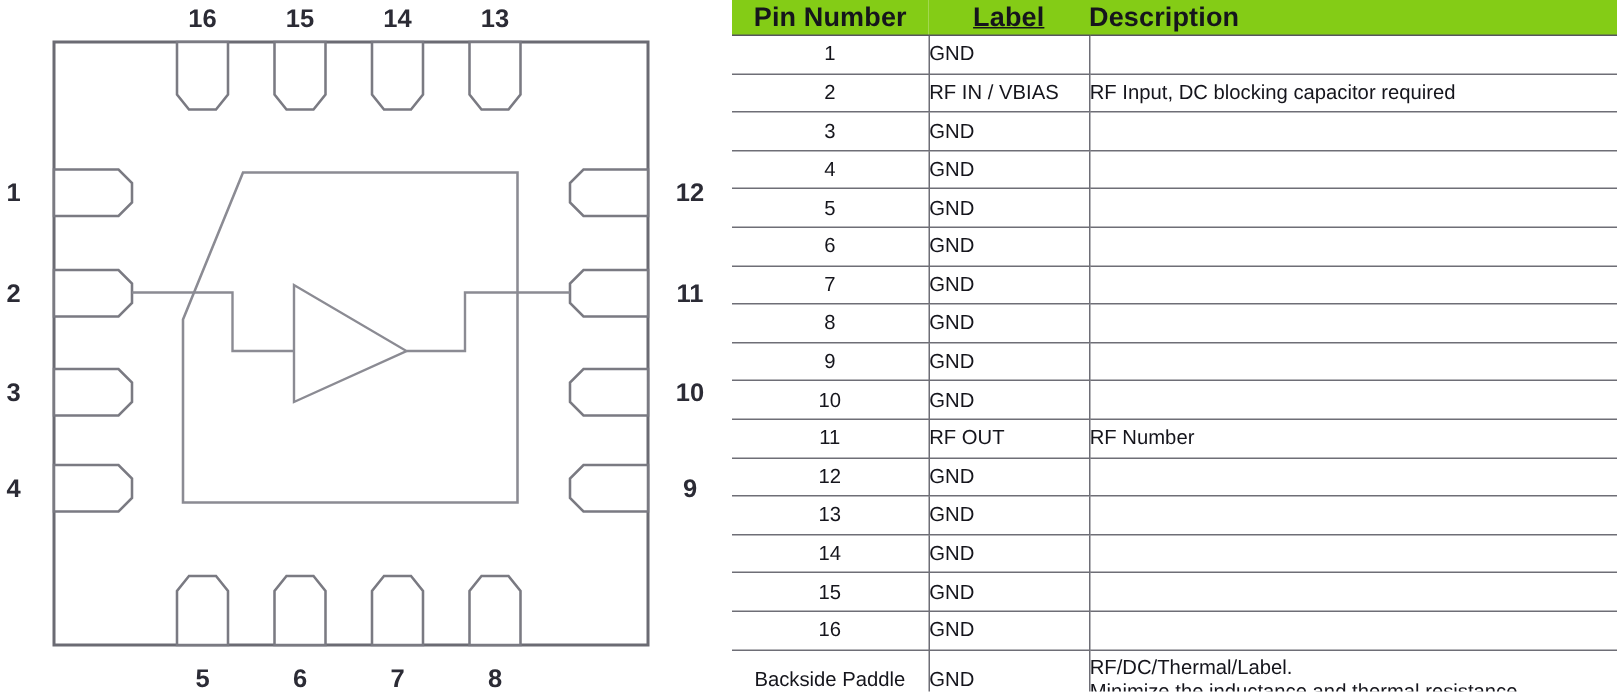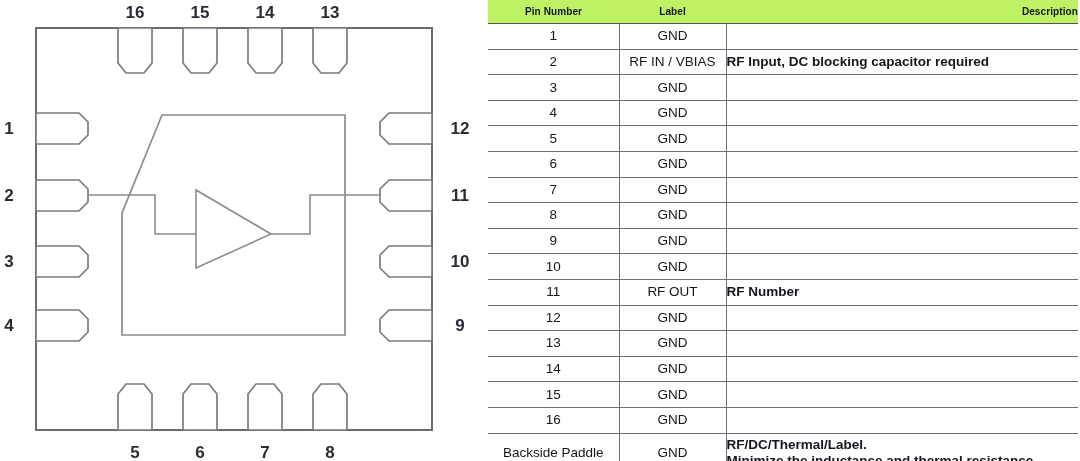--- a/index.html
+++ b/index.html
@@ -42,38 +42,38 @@
   table.pintable td{
     border-top:1.6px solid #6e6e76;
     border-bottom:1.6px solid #6e6e76;
     padding:0;
     height:24.6px;
     line-height:1.18;
     vertical-align:middle;
     background:#fff;
   }
   table.pintable thead th{
-    background:#bef264;
+    background:#84cc16;
     border-top:none;
     border-bottom:1.8px solid #55555d;
     height:23px;
-    font-size:10px;
+    font-size:18px;
     font-weight:700;
     letter-spacing:.1px;
   }
   th.h-num{text-align:center;}
   th.h-lbl{text-align:center;}
-  th.h-desc{text-align:right;padding-left:9px;}
+  th.h-desc{text-align:left;padding-left:9px;}
 
   td.t-num{text-align:center;border-right:1.4px solid #6e6e76;}
-  td.t-lbl{text-align:center;border-right:1.4px solid #6e6e76;}
-  td.t-desc{text-align:left;padding-left:9px;font-weight:bold;}
+  td.t-lbl{border-right:1.4px solid #6e6e76;}
+  td.t-desc{text-align:left;padding-left:9px;}
 
   thead th.h-num{border-right:none;}
-  thead th.h-lbl{border-right:none;}
+  thead th.h-lbl{border-right:none;text-decoration:underline;}
 
   tr.paddle-row td{height:37px;vertical-align:middle;}
   tr.paddle-row td.t-desc{padding-top:1px;}
   tr.paddle-row td.t-num{font-size:13.5px;}
   .desc-line{display:block;white-space:nowrap;}
 </style>
 </head>
 <body>
 
 <div id="root">

